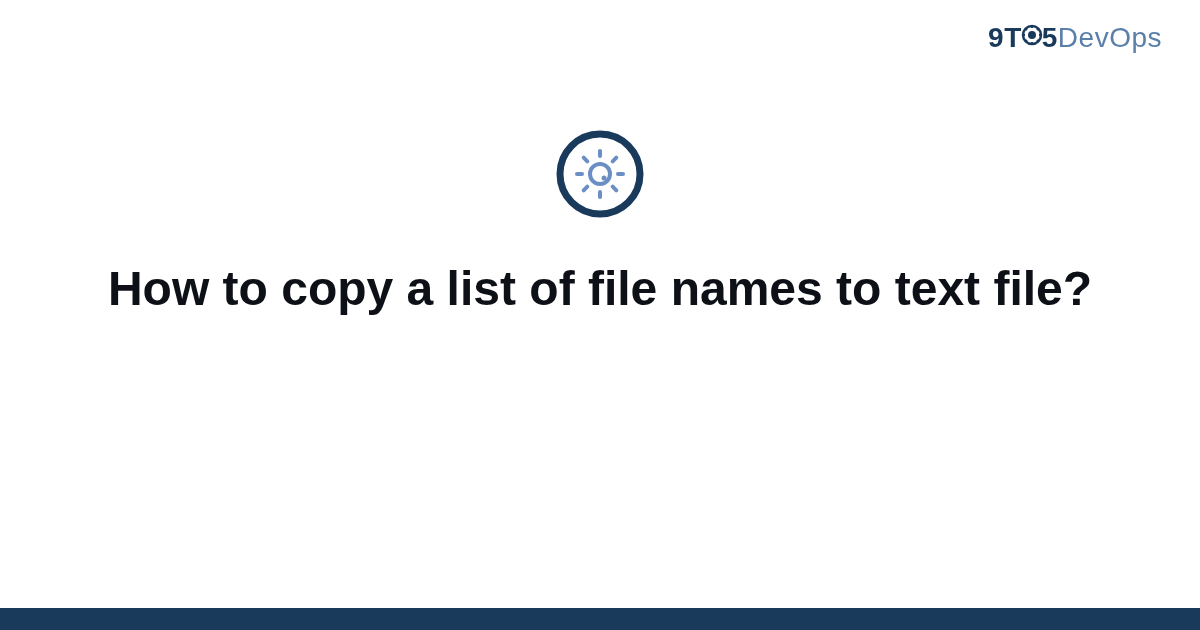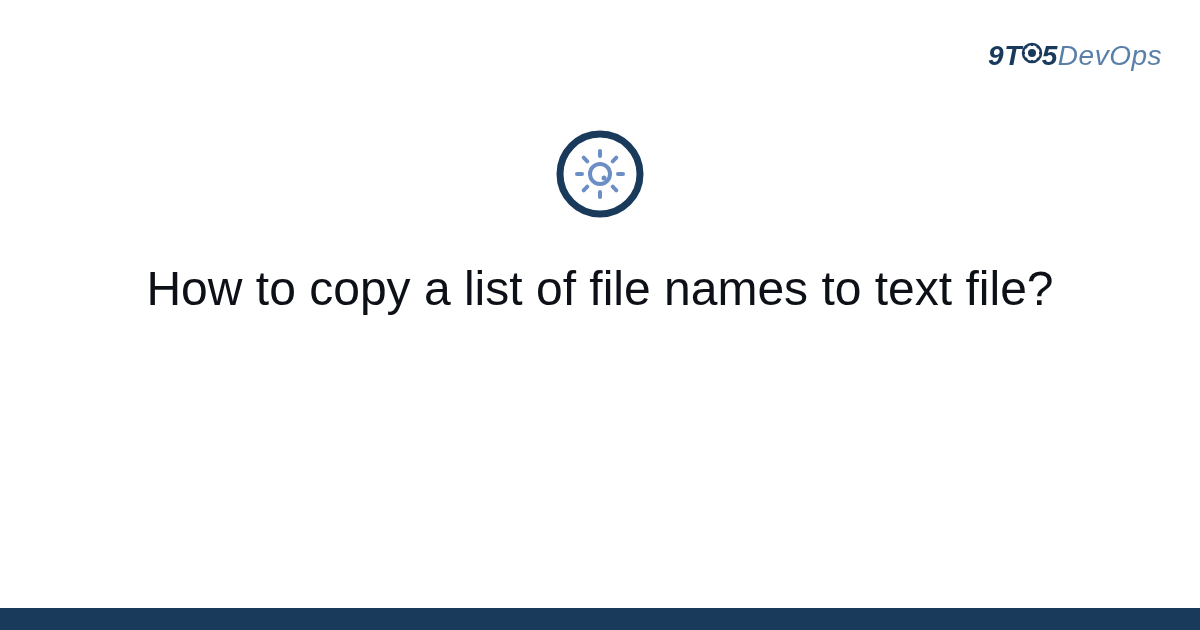--- a/index.html
+++ b/index.html
@@ -10,26 +10,25 @@
     body {
       width: 1200px;
       height: 630px;
       font-family: Arial, Helvetica, sans-serif;
       background: #ffffff;
       position: relative;
       overflow: hidden;
     }
     .brand {
       position: absolute;
-      top: 40px;
+      top: 22px;
       right: 38px;
       font-size: 28px;
       font-weight: 600;
       letter-spacing: 0.5px;
-      font-style: italic;
     }
     .brand-9t {
       color: #1a3a5c;
       font-weight: 700;
     }
     .brand-gear {
       display: inline-block;
       vertical-align: middle;
       margin: 0 -2px;
       position: relative;
@@ -49,21 +48,21 @@
       left: 50%;
       transform: translateX(-50%);
     }
     .title {
       position: absolute;
       top: 258px;
       left: 0;
       right: 0;
       text-align: center;
       font-size: 48px;
-      font-weight: 400;
+      font-weight: 700;
       color: #0d1117;
       line-height: 1.28;
       padding: 0 60px;
     }
     .bottom-bar {
       position: absolute;
       bottom: 0;
       left: 0;
       right: 0;
       height: 22px;

